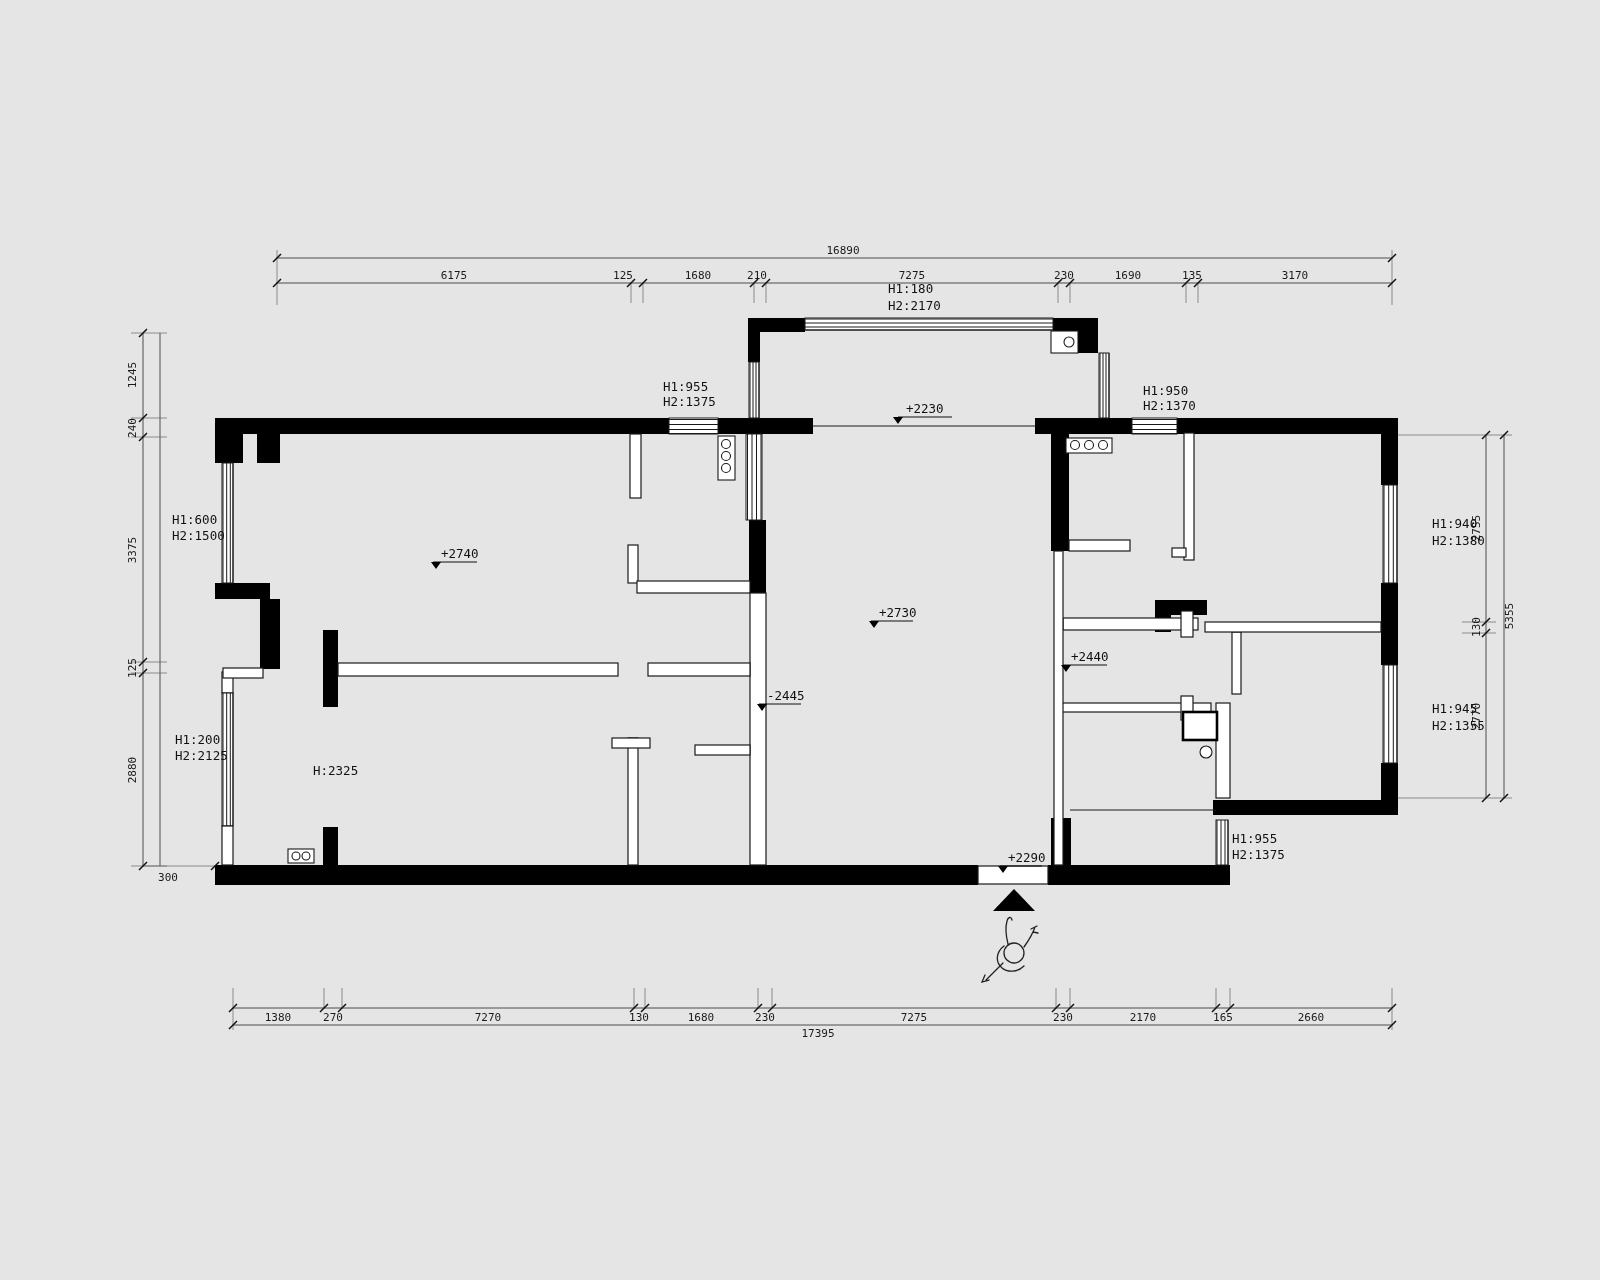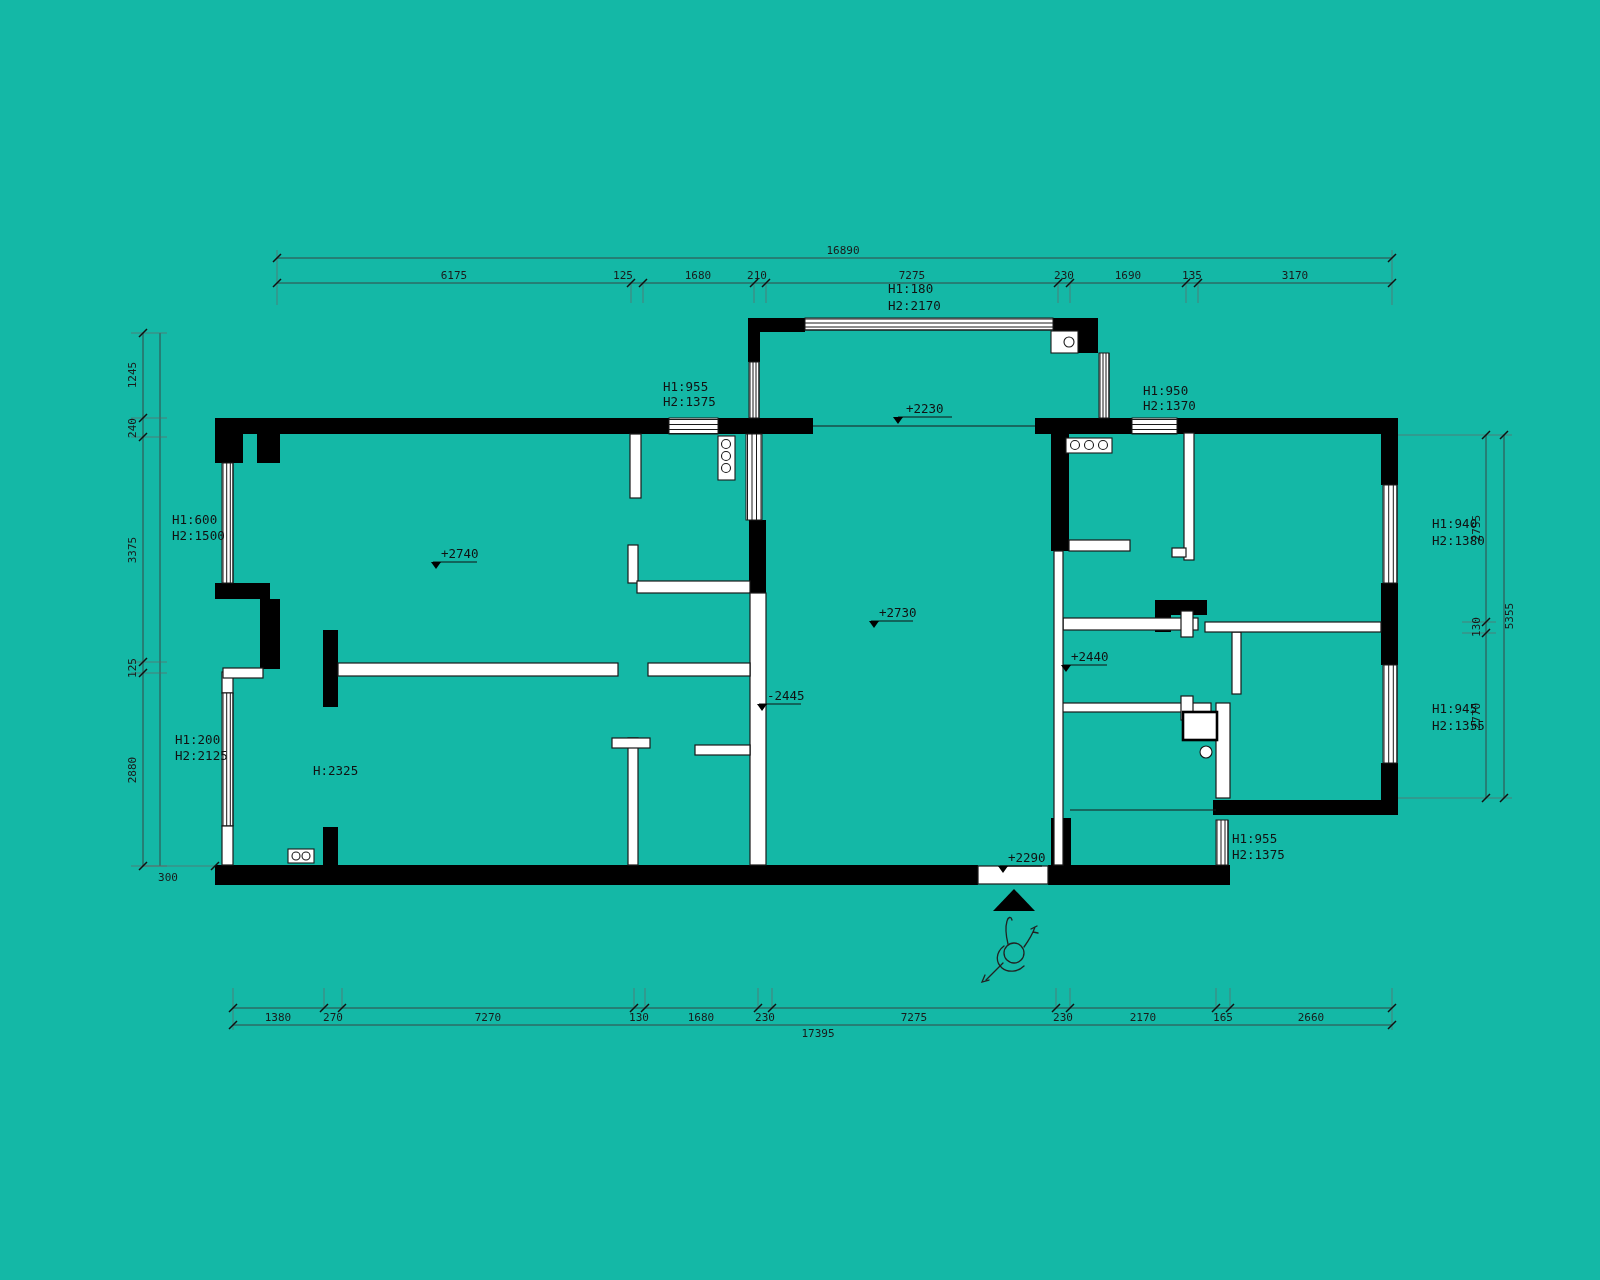--- a/index.html
+++ b/index.html
@@ -1,16 +1,16 @@
 <!DOCTYPE html>
 <html><head>
 <meta charset="utf-8">
 <style>
   html,body{margin:0;padding:0;background:#ffffff;}
-  .canvas{position:relative;width:1600px;height:1280px;background:#14b8a6;overflow:hidden;}
+  .canvas{position:relative;width:1600px;height:1280px;background:#e5e5e5;overflow:hidden;}
   svg{display:block;}
   .wall{fill:#000;stroke:none;}
   .thin{fill:#fff;stroke:#1a1a1a;stroke-width:1.2;}
   .winbox{fill:#fff;stroke:#1a1a1a;stroke-width:1;}
   .hatch{stroke:#1a1a1a;stroke-width:1;fill:none;}
   .dimline{stroke:#3a3a3a;stroke-width:0.9;fill:none;}
   .ext{stroke:#666;stroke-width:0.7;fill:none;}
   .tick{stroke:#111;stroke-width:1.5;fill:none;}
   .fix{fill:#fff;stroke:#1a1a1a;stroke-width:1.1;}
   .bold{fill:#fff;stroke:#000;stroke-width:2.6;}

